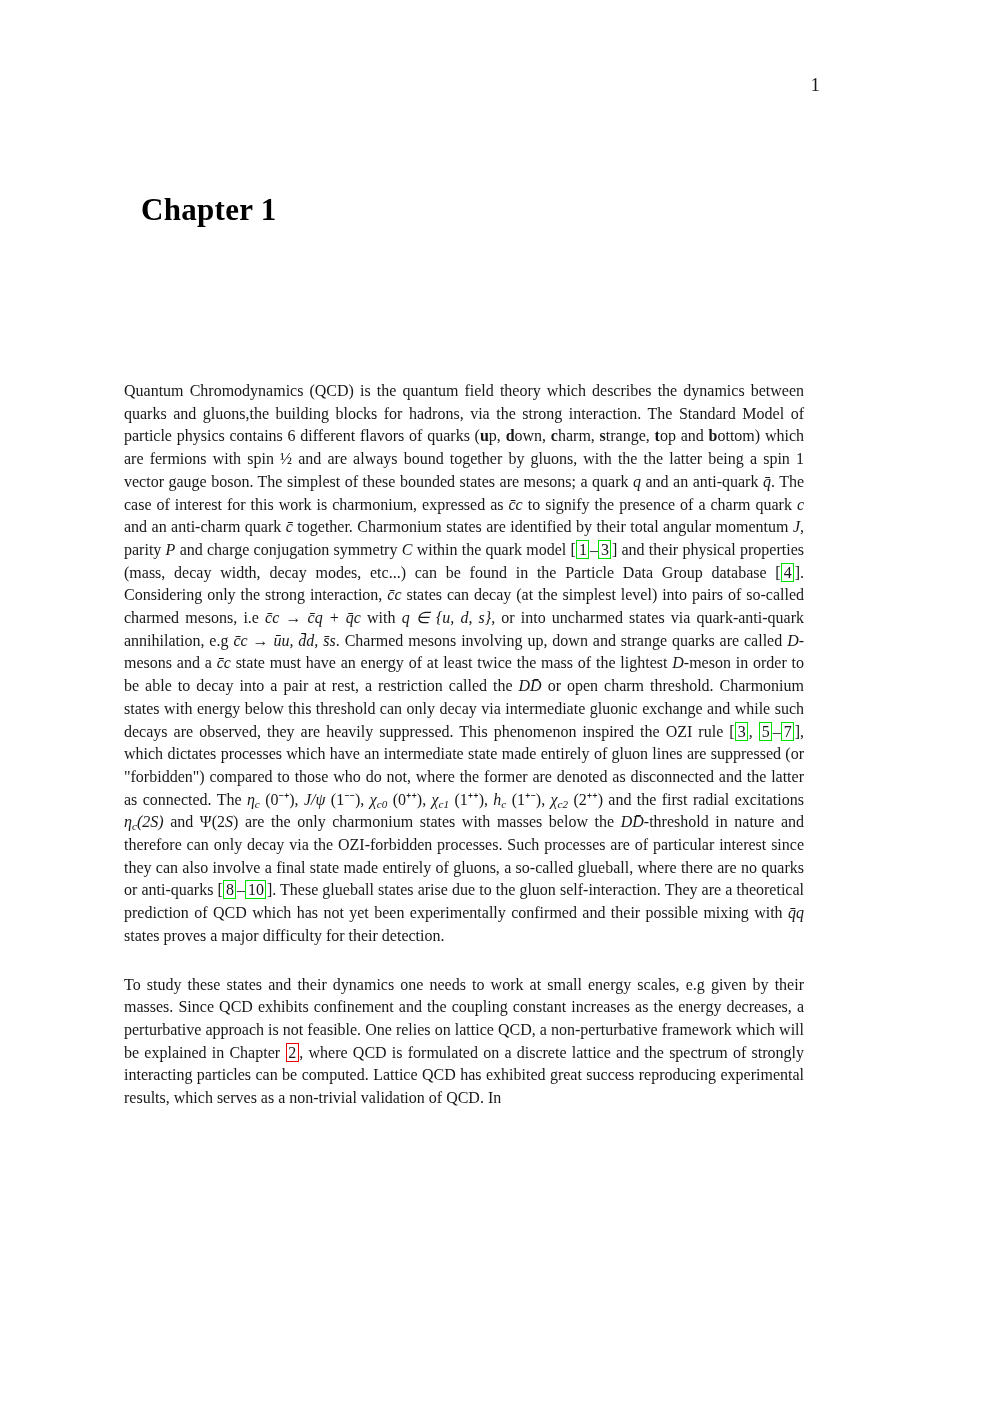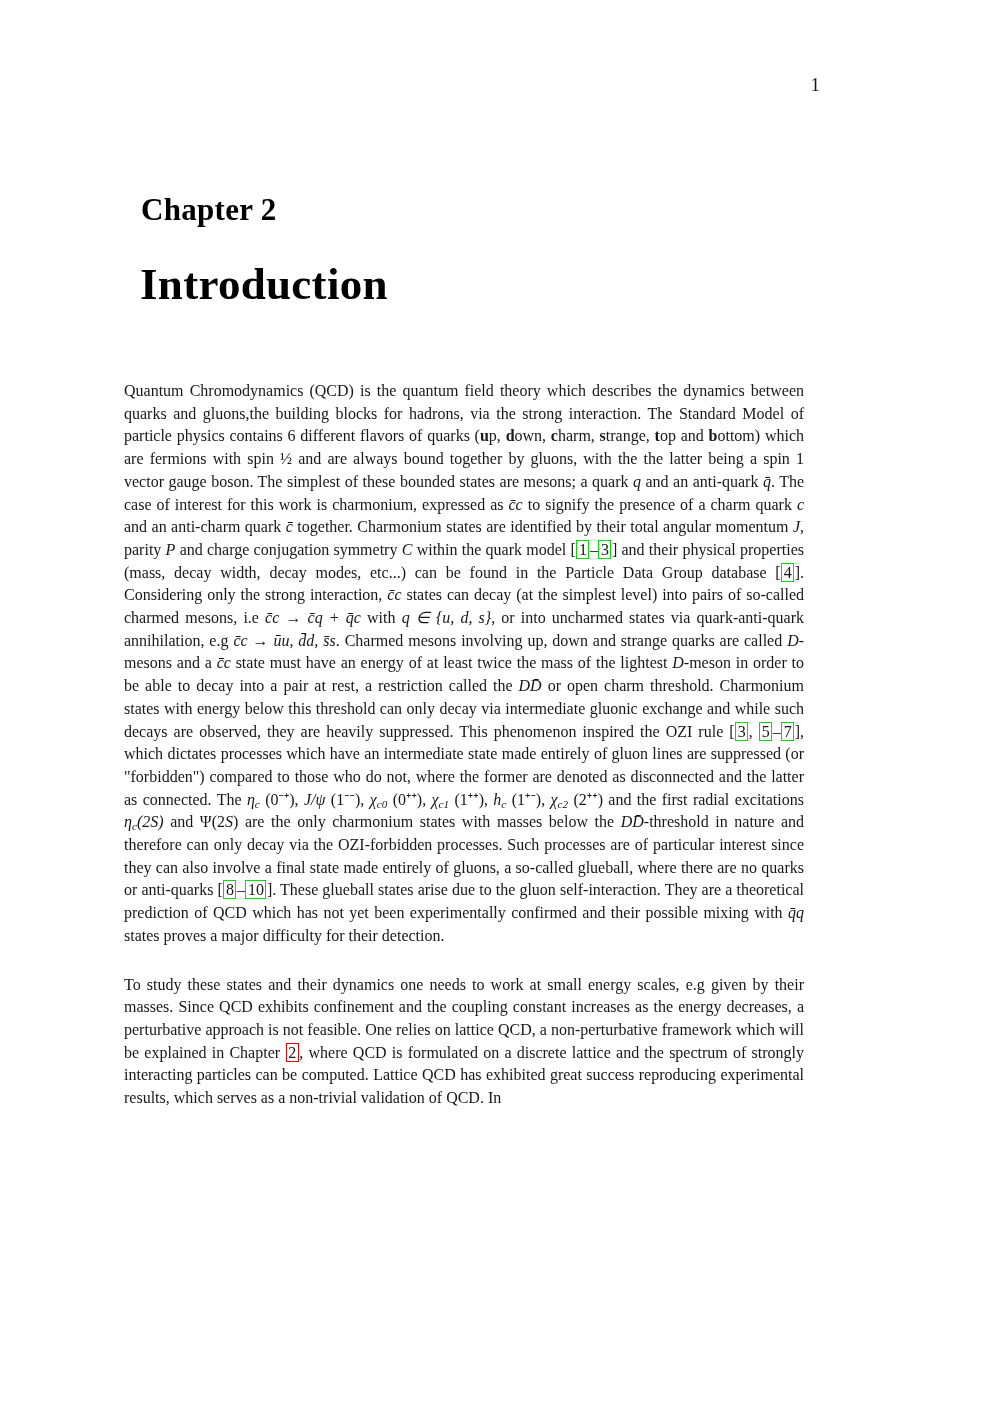--- a/index.html
+++ b/index.html
@@ -75,21 +75,20 @@
     padding: 0 1.5px;
     margin: 0 0.5px;
   }
 </style>
 </head>
 <body>
 
 <div class="page">
   <div class="page-number">1</div>
 
-  <h2 class="chapter-label">Chapter 2</h2>
+  <h2 class="chapter-label">Chapter 1</h2>
 
-  <h1 class="chapter-title">Introduction</h1>
 
   <div class="body-text">
       <p class="para"><span>Quantum Chromodynamics (QCD) is the quantum field theory which describes the dynamics between quarks and gluons,the building blocks for hadrons, via the strong interaction. The Standard Model of particle physics contains 6 different flavors of quarks (</span><span class="seg-bold">u</span><span>p, </span><span class="seg-bold">d</span><span>own, </span><span class="seg-bold">c</span><span>harm, </span><span class="seg-bold">s</span><span>trange, </span><span class="seg-bold">t</span><span>op and </span><span class="seg-bold">b</span><span>ottom) which are fermions with spin </span><span>½</span><span> and are always bound together by gluons, with the the latter being a spin 1 vector gauge boson. The simplest of these bounded states are mesons; a quark </span><span class="seg-math">q</span><span> and an anti-quark </span><span class="seg-math">q̄</span><span>. The case of interest for this work is charmonium, expressed as </span><span class="seg-math">c̄c</span><span> to signify the presence of a charm quark </span><span class="seg-math">c</span><span> and an anti-charm quark </span><span class="seg-math">c̄</span><span> together. Charmonium states are identified by their total angular momentum </span><span class="seg-math">J</span><span>, parity </span><span class="seg-math">P</span><span> and charge conjugation symmetry </span><span class="seg-math">C</span><span> within the quark model [</span><span class="cite-box">1</span><span>–</span><span class="cite-box">3</span><span>] and their physical properties (mass, decay width, decay modes, etc...) can be found in the Particle Data Group database [</span><span class="cite-box">4</span><span>]. Considering only the strong interaction, </span><span class="seg-math">c̄c</span><span> states can decay (at the simplest level) into pairs of so-called charmed mesons, i.e </span><span class="seg-math">c̄c → c̄q + q̄c</span><span> with </span><span class="seg-math">q ∈ {u, d, s}</span><span>, or into uncharmed states via quark-anti-quark annihilation, e.g </span><span class="seg-math">c̄c → ūu, d̄d, s̄s</span><span>. Charmed mesons involving up, down and strange quarks are called </span><span class="seg-math">D</span><span>-mesons and a </span><span class="seg-math">c̄c</span><span> state must have an energy of at least twice the mass of the lightest </span><span class="seg-math">D</span><span>-meson in order to be able to decay into a pair at rest, a restriction called the </span><span class="seg-math">DD̄</span><span> or open charm threshold. Charmonium states with energy below this threshold can only decay via intermediate gluonic exchange and while such decays are observed, they are heavily suppressed. This phenomenon inspired the OZI rule [</span><span class="cite-box">3</span><span>, </span><span class="cite-box">5</span><span>–</span><span class="cite-box">7</span><span>], which dictates processes which have an intermediate state made entirely of gluon lines are suppressed (or "forbidden") compared to those who do not, where the former are denoted as disconnected and the latter as connected. The </span><span class="seg-math">η</span><span class="seg-math seg-sub">c</span><span> (0⁻⁺), </span><span class="seg-math">J/ψ</span><span> (1⁻⁻), </span><span class="seg-math">χ</span><span class="seg-math seg-sub">c0</span><span> (0⁺⁺), </span><span class="seg-math">χ</span><span class="seg-math seg-sub">c1</span><span> (1⁺⁺), </span><span class="seg-math">h</span><span class="seg-math seg-sub">c</span><span> (1⁺⁻), </span><span class="seg-math">χ</span><span class="seg-math seg-sub">c2</span><span> (2⁺⁺) and the first radial excitations </span><span class="seg-math">η</span><span class="seg-math seg-sub">c</span><span class="seg-math">(2S)</span><span> and Ψ(2</span><span class="seg-math">S</span><span>) are the only charmonium states with masses below the </span><span class="seg-math">DD̄</span><span>-threshold in nature and therefore can only decay via the OZI-forbidden processes. Such processes are of particular interest since they can also involve a final state made entirely of gluons, a so-called glueball, where there are no quarks or anti-quarks [</span><span class="cite-box">8</span><span>–</span><span class="cite-box">10</span><span>]. These glueball states arise due to the gluon self-interaction. They are a theoretical prediction of QCD which has not yet been experimentally confirmed and their possible mixing with </span><span class="seg-math">q̄q</span><span> states proves a major difficulty for their detection.</span></p>
       <p class="para"><span>To study these states and their dynamics one needs to work at small energy scales, e.g given by their masses. Since QCD exhibits confinement and the coupling constant increases as the energy decreases, a perturbative approach is not feasible. One relies on lattice QCD, a non-perturbative framework which will be explained in Chapter </span><span class="ref-box">2</span><span>, where QCD is formulated on a discrete lattice and the spectrum of strongly interacting particles can be computed. Lattice QCD has exhibited great success reproducing experimental results, which serves as a non-trivial validation of QCD. In</span></p>
     </div>
 </div>
 
 </body></html>

